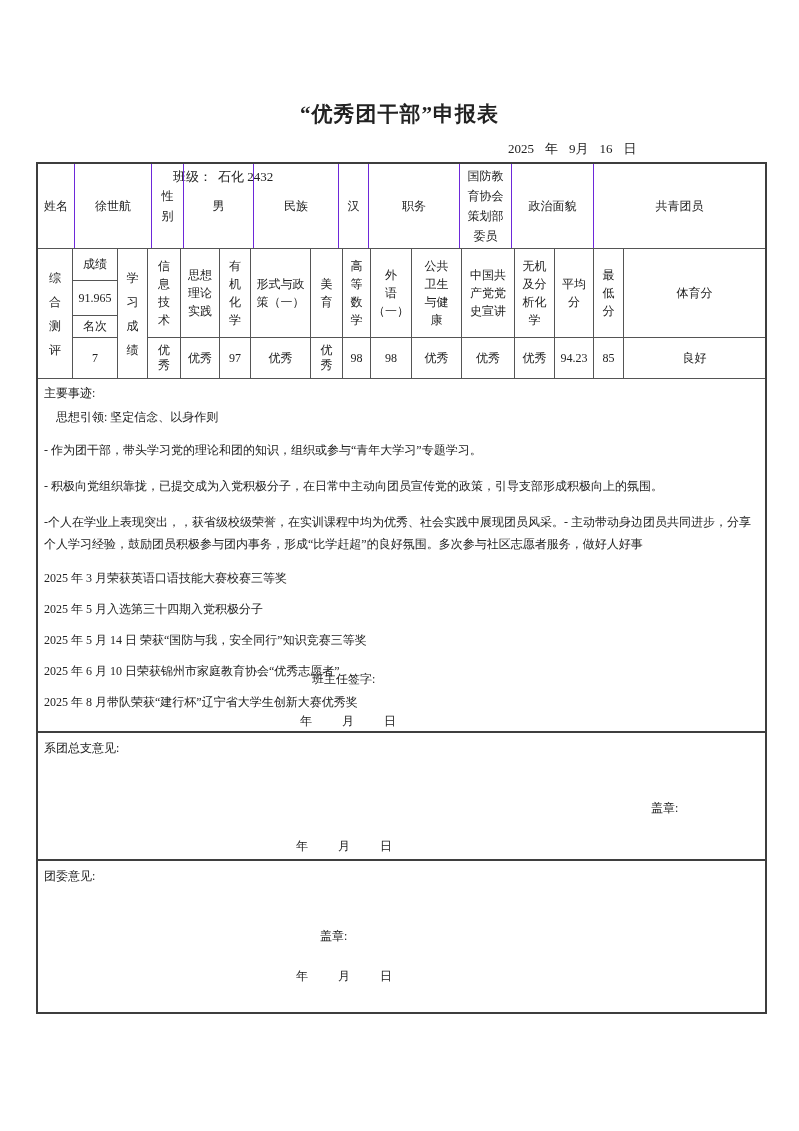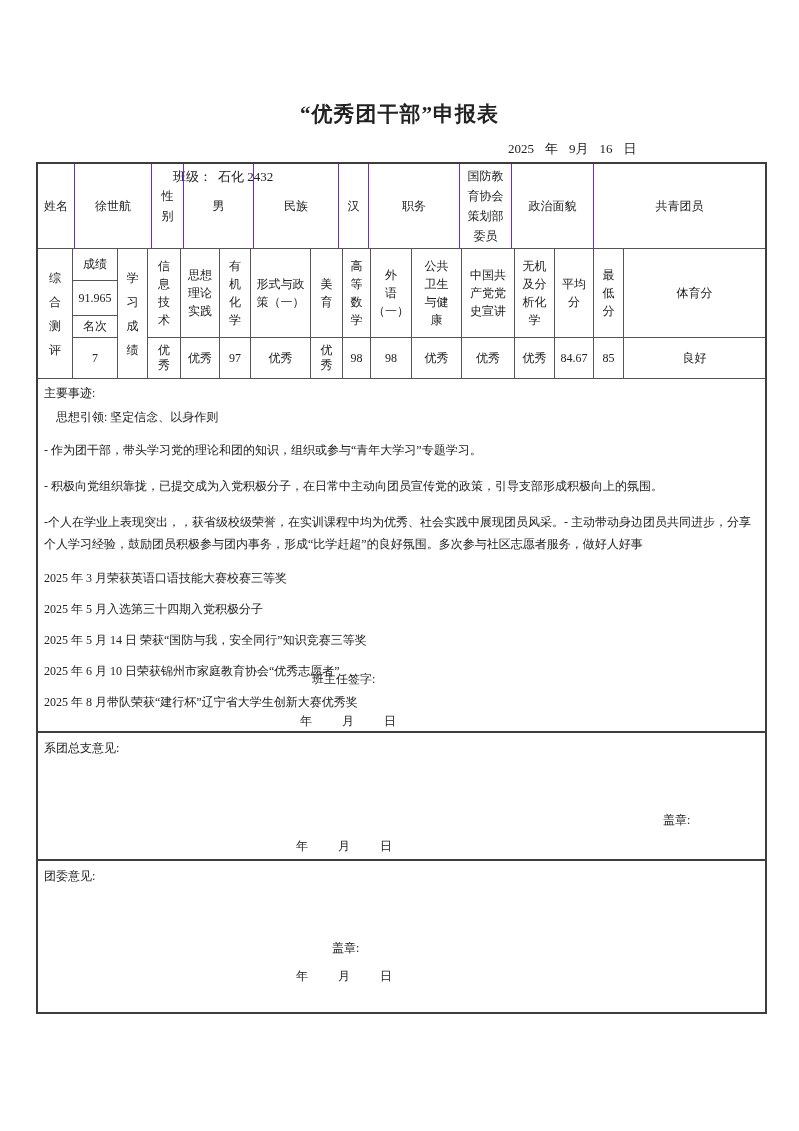--- a/index.html
+++ b/index.html
@@ -49,21 +49,21 @@
   .achv .sign{position:absolute;left:274px;top:293px;margin:0;text-align:center;}
   .achv .dateline{position:absolute;left:262px;top:335px;margin:0;}
   .dateline span{margin-right:30px;}
   .dateline span:last-child{margin-right:0;}
   
   .opinion{position:relative;box-sizing:border-box;border-top:2px solid #3f3f3f;
            font-size:12px;line-height:15px;}
   .opinion.branch{height:128px;}
   .opinion.committee{height:153px;}
   .opinion .lbl{position:absolute;left:6px;top:8px;}
-  .opinion .seal{position:absolute;margin:16px;}
+  .opinion .seal{position:absolute;margin:4px;}
   .opinion.branch .seal{left:609px;top:64px;}
   .opinion.committee .seal{left:278px;top:64px;}
   .opinion .dateline{position:absolute;left:258px;margin:0;}
   .opinion.branch .dateline{top:106px;}
   .opinion.committee .dateline{top:108px;}
 </style>
 </head>
 <body>
 
 <div class="page">
@@ -171,21 +171,21 @@
       <div class="subj" style="width:40px">
         <div class="sh">无机
 及分
 析化
 学</div>
         <div class="sv">优秀</div>
       </div>
       <div class="subj" style="width:39px">
         <div class="sh">平均
 分</div>
-        <div class="sv">84.67</div>
+        <div class="sv">94.23</div>
       </div>
       <div class="subj" style="width:30px">
         <div class="sh">最
 低
 分</div>
         <div class="sv">85</div>
       </div>
       <div class="subj" style="width:141px">
         <div class="sh">体育分</div>
         <div class="sv">良好</div>

